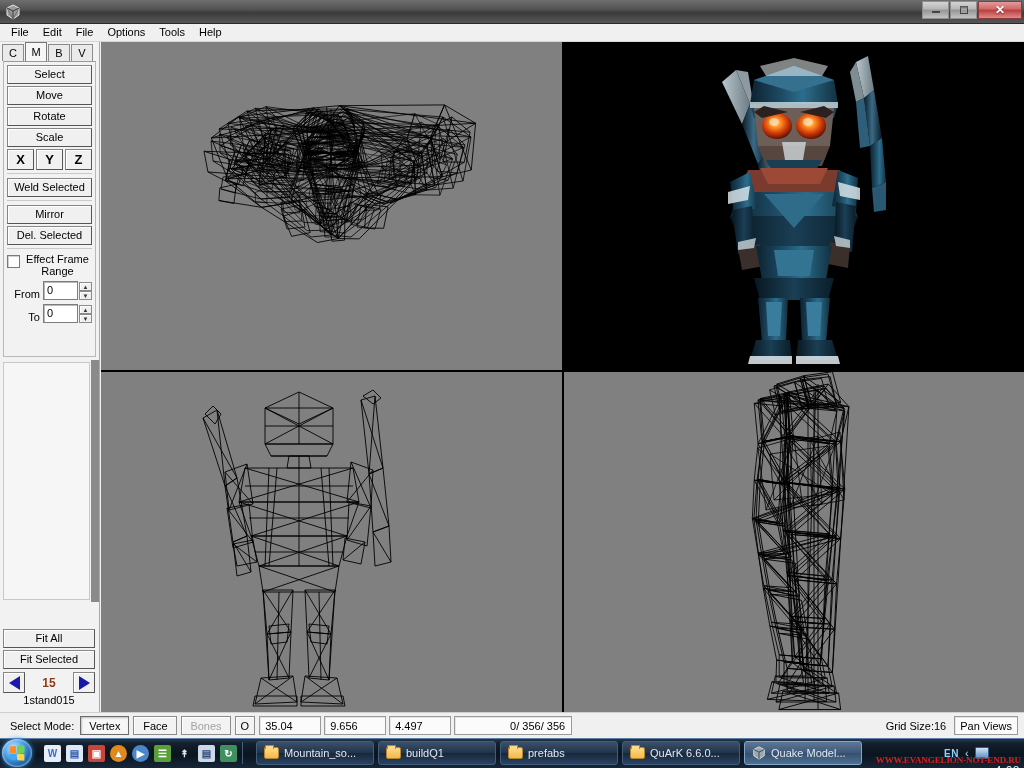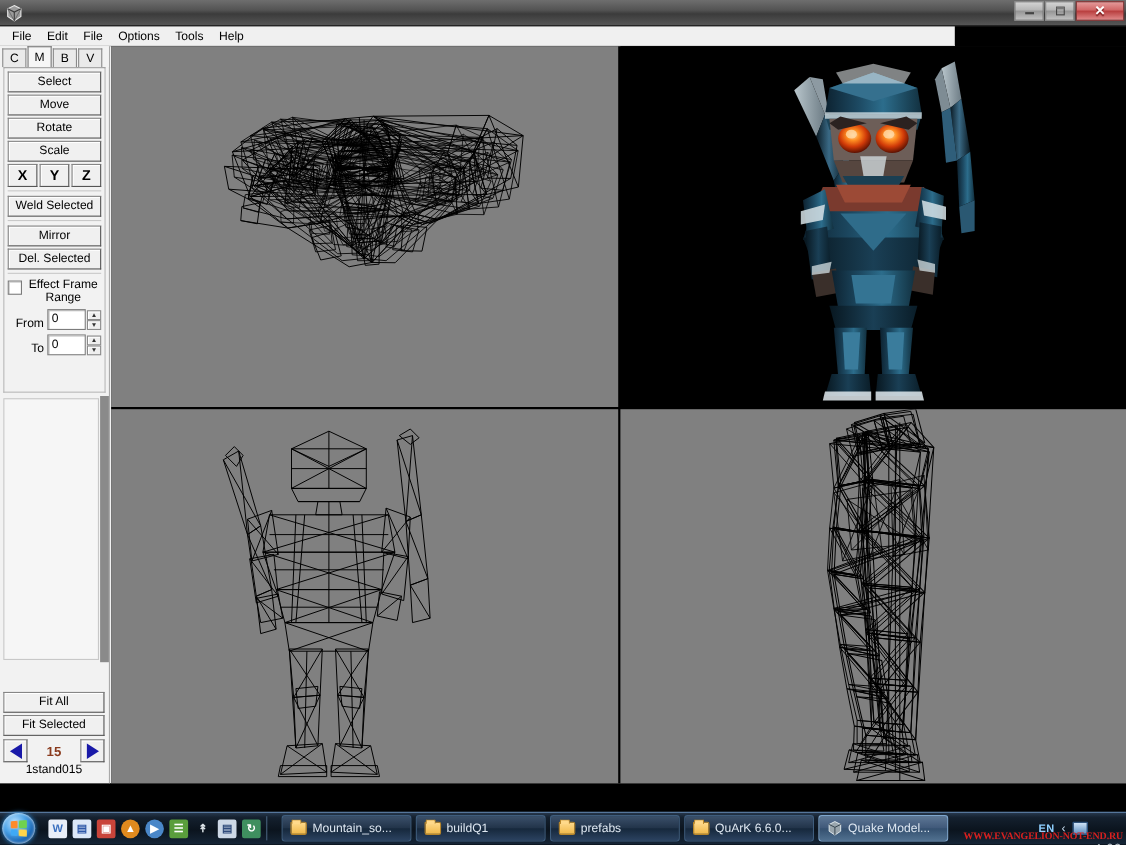--- a/index.html
+++ b/index.html
@@ -45,24 +45,24 @@
   .win-btn.close {
     width: 44px;
     border: 1px solid #8a3a3a;
     background: linear-gradient(to bottom, #e59a9a 0%, #d06666 45%, #b83d3d 50%, #e08a8a 100%);
     color: #fff; font-weight: bold; font-size: 12px;
     text-shadow: 0 1px 1px #7d1f1f;
   }
 
   
   .menubar {
-    position: absolute; left: 0; top: 24px; width: 868px; height: 18px;
+    position: absolute; left: 0; top: 24px; width: 1024px; height: 18px;
     background: #f0f0f0;
     border-bottom: 1px solid #d6d6d6;
-    display: flex; align-items: center;
+    display: flex; 
     padding-left: 4px;
   }
   .menu-item {
     font-size: 11px; color: #000; padding: 1px 7px; line-height: 14px;
     white-space: nowrap;
   }
 
   
   .main {
     position: absolute; left: 0; top: 42px; width: 1024px; height: 670px;
@@ -781,20 +781,34 @@
               <polygon points="-44,70 14,62 18,110 -40,116"></polygon>
               <line x1="-44" y1="70" x2="18" y2="110"></line>
               <line x1="14" y1="62" x2="-40" y2="116"></line>
             </g>
           </g>
         </svg>
       </div>
     </div>
   </div>
 
+  <div class="statusbar">
+    <div class="sb-label">Select Mode:</div>
+    <div class="sb-btn pressed">Vertex</div>
+    <div class="sb-btn">Face</div>
+    <div class="sb-btn disabled">Bones</div>
+    <div class="sb-btn tiny">O</div>
+    <div class="sb-field">35.04</div>
+    <div class="sb-field">9.656</div>
+    <div class="sb-field">4.497</div>
+    <div class="sb-field wide">0/  356/  356</div>
+    <div class="sb-spacer"></div>
+    <div class="sb-grid">Grid Size:16</div>
+    <div class="sb-pan">Pan Views</div>
+  </div>
 
   <div class="taskbar">
     <div class="taskbar-top"></div>
     <div class="startorb">
       <div class="orb-flag">
         <i class="orb-q1"></i>
           <i class="orb-q2"></i>
           <i class="orb-q3"></i>
           <i class="orb-q4"></i>
       </div>

